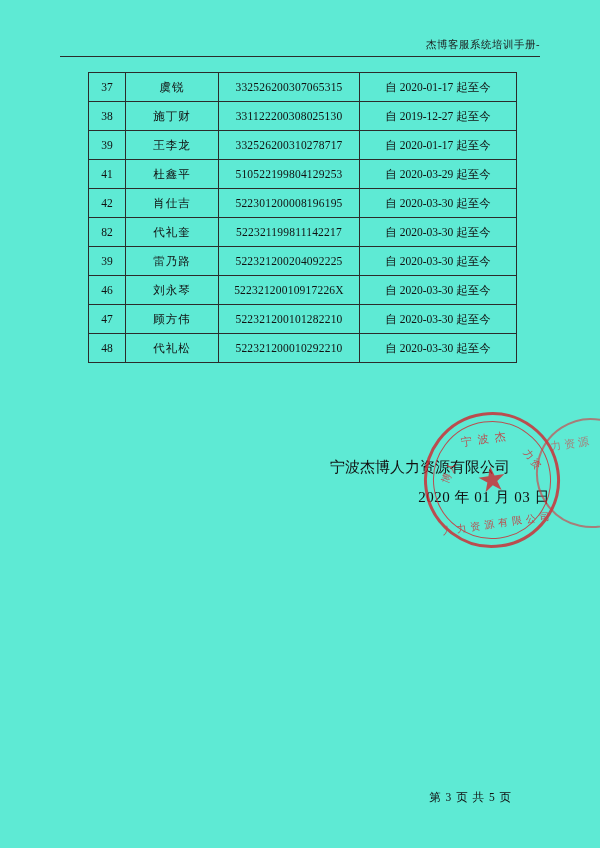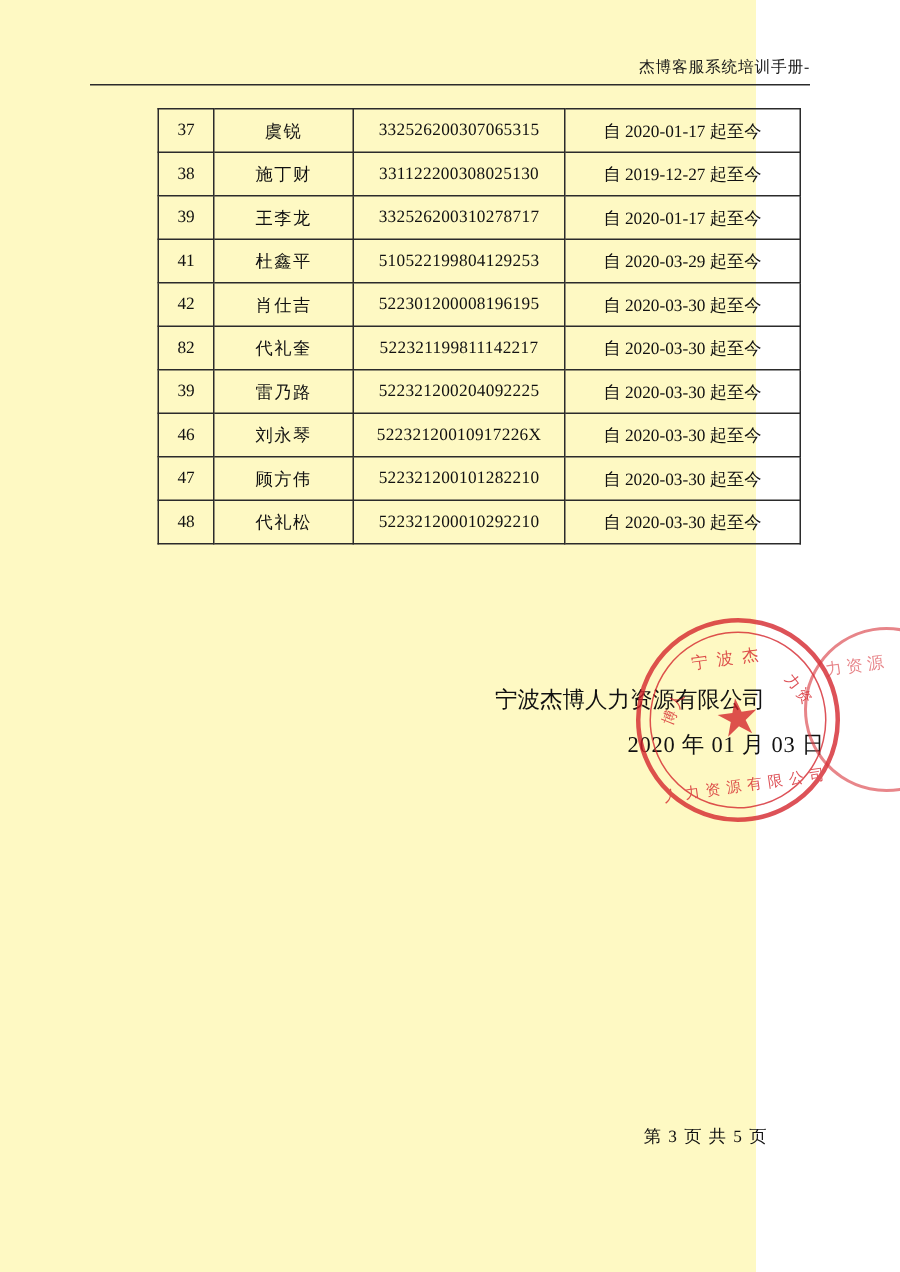--- a/index.html
+++ b/index.html
@@ -11,23 +11,23 @@
     height: 848px;
     background: #ffffff;
     font-family: "Liberation Serif", "DejaVu Serif", serif;
     color: #1a1a1a;
     position: relative;
     overflow: hidden;
   }
   .page {
     position: absolute;
     left: 0; top: 0;
-    width: 504px;
+    width: 600px;
     height: 848px;
-    background: #fef9c3;
+    background: #5eead4;
   }
   .header {
     position: absolute;
     left: 60px;
     top: 38px;
     width: 480px;
     text-align: right;
     font-size: 10.5px;
     color: #1a1a1a;
     letter-spacing: 0.5px;
@@ -40,21 +40,20 @@
     height: 1px;
     background: #2b2b2b;
   }
   table.data-table {
     position: absolute;
     left: 88px;
     top: 72px;
     width: 424px;
     border-collapse: collapse;
     table-layout: fixed;
-    margin-left: 17px;
   }
   table.data-table td {
     border: 1px solid #2b2b2b;
     height: 28px;
     font-size: 11.5px;
     text-align: center;
     vertical-align: middle;
     padding: 0;
     color: #111;
   }
@@ -163,21 +162,21 @@
     width: 60px;
     color: #d8353c;
     font-size: 11px;
     letter-spacing: 3px;
     transform: rotate(-20deg);
   }
 
   .footer {
     position: absolute;
     left: 60px;
-    top: 750px;
+    top: 790px;
     width: 452px;
     text-align: right;
     font-size: 11.5px;
     color: #111;
     letter-spacing: 1px;
   }
 </style>
 </head>
 <body>
 

